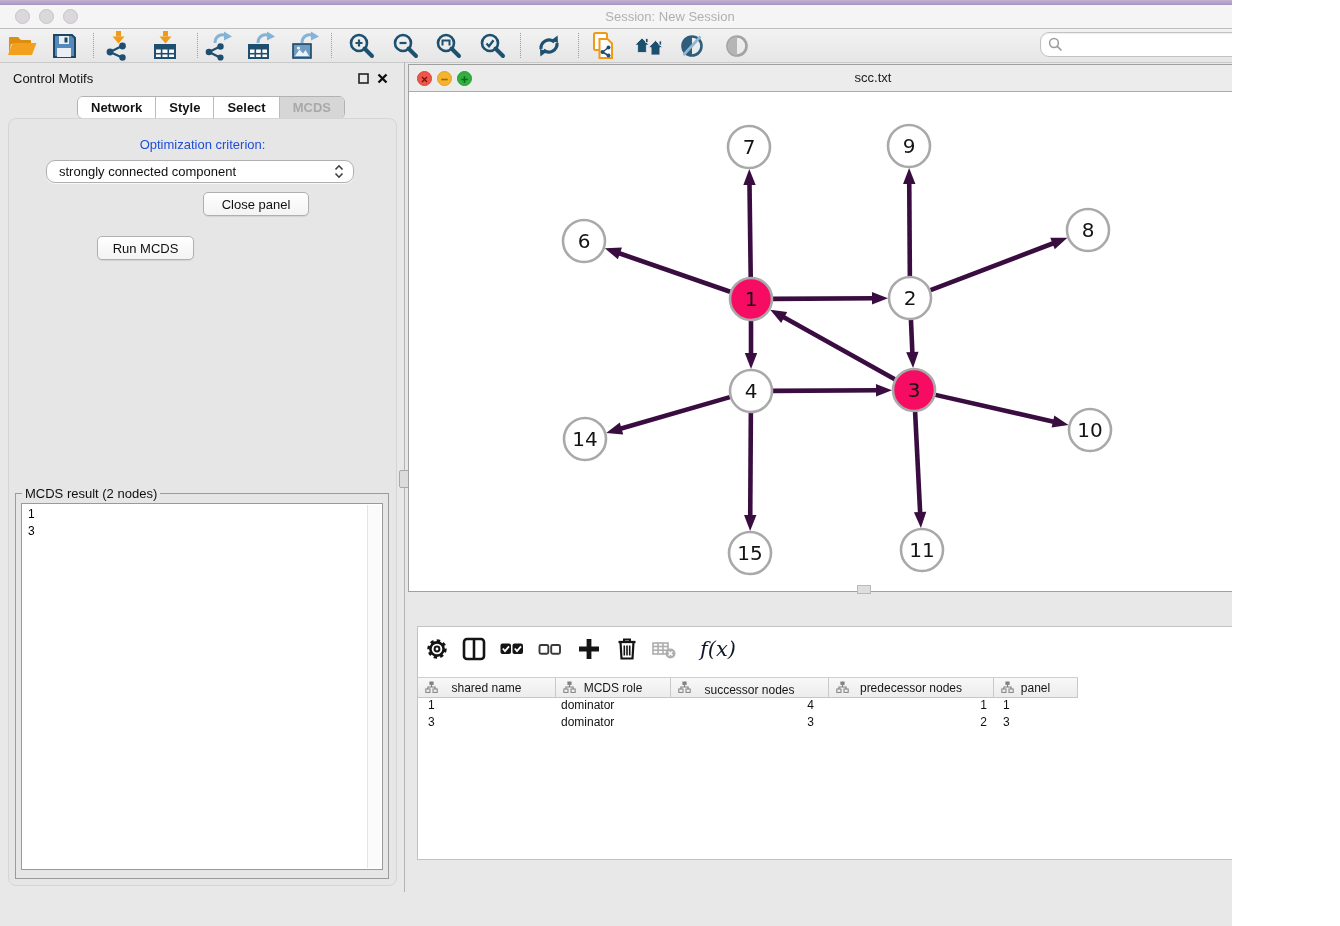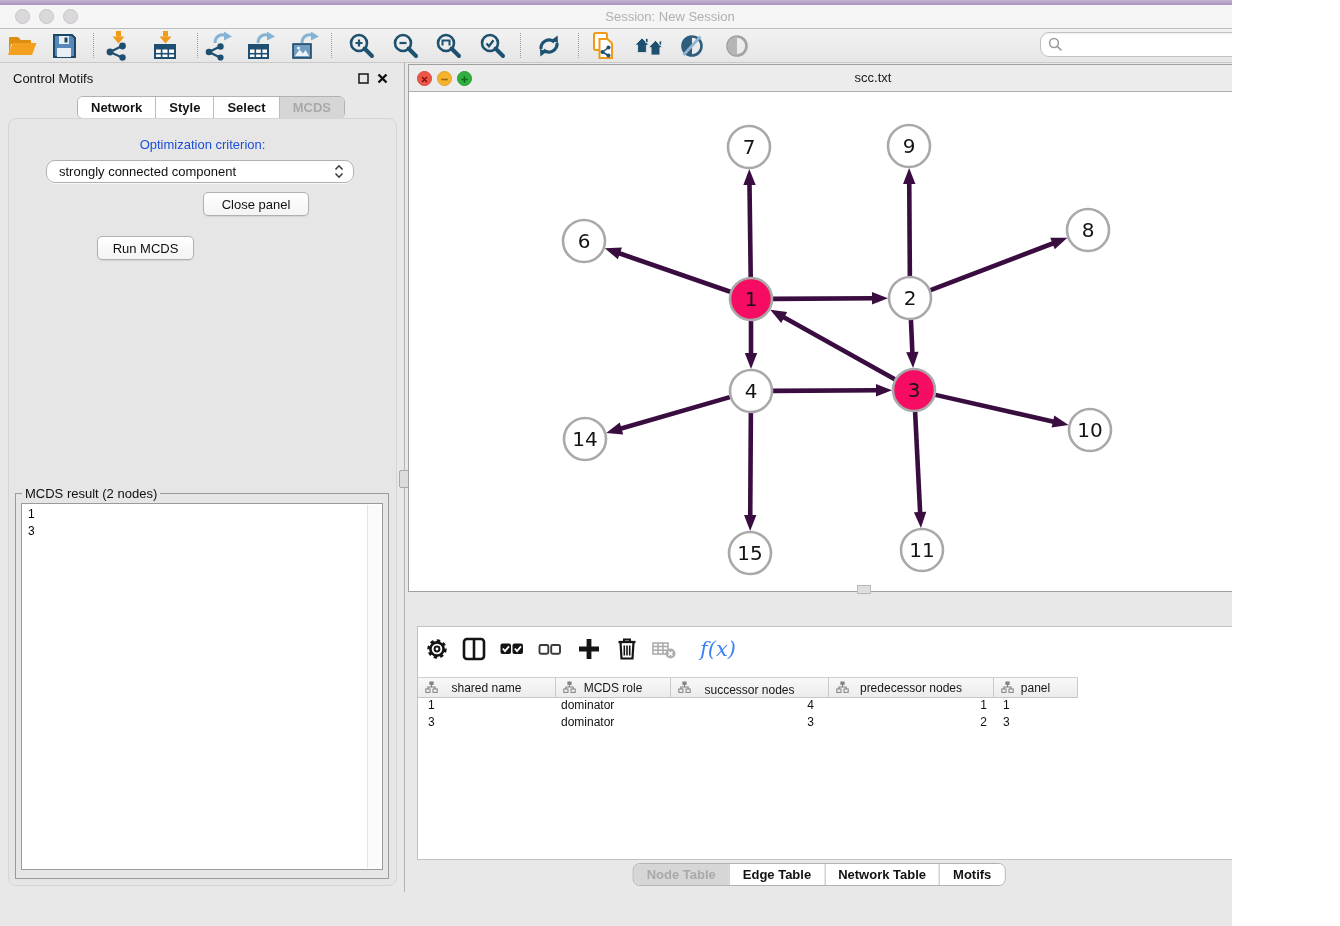--- a/index.html
+++ b/index.html
@@ -48,21 +48,21 @@
   .light{width:13px;height:13px;border-radius:50%;top:6px;}
   .net-title{left:0;top:0;width:100%;text-align:center;line-height:26px;font-size:13px;color:#1a1a1a;}
   .net-canvas{left:0;top:27px;width:928px;height:498px;overflow:hidden;background:#fff;}
   .hsplit-handle{left:857px;top:585px;width:12px;height:7px;background:#dedede;border:1px solid #b9b9b9;}
 
   
   .tp-title{left:417px;top:628px;font-size:13px;color:#737373;text-align:right;}
   .tp-block{left:417px;top:626px;width:914px;height:232px;background:#fff;border:1px solid #c2c2c2;}
   .tp-toolbar{left:0;top:0;width:100%;height:42px;}
   .tp-btn{width:34px;height:34px;top:5px;display:flex;align-items:center;justify-content:center;}
-  .fx-label{font-family:"DejaVu Serif",serif;font-style:italic;font-size:21px;color:#3b82f6;margin-left:32px;}
+  .fx-label{font-family:"DejaVu Serif",serif;font-style:italic;font-size:21px;color:#0f172a;margin-left:32px;}
   .thead{left:0;top:50px;height:19px;display:flex;background:linear-gradient(#f8f8f8,#ececec);border-top:1px solid #cfcfcf;border-bottom:1px solid #c7c7c7;}
   .th{position:relative;display:flex;align-items:center;justify-content:center;font-size:12px;color:#161616;border-right:1px solid #c9c9c9;box-sizing:border-box;}
   .th .sort-ic{position:absolute;left:7px;top:3px;}
   .trows{left:0;top:70px;width:100%;}
   .tr{display:flex;height:16.5px;align-items:center;}
   .td{font-size:12px;color:#111;box-sizing:border-box;white-space:nowrap;overflow:hidden;}
   .tp-tabs{top:863px;}
 
   
   .statusbar{left:0;top:892px;width:1340px;height:34px;background:#eae8e9;border-top:1px solid #c4c4c4;}
@@ -510,21 +510,15 @@
         <div class="tr">
           <div class="td" style="width: 138px; text-align: left; padding: 0px 0px 0px 10px;">3</div>
           <div class="td" style="width: 115px; text-align: left; padding: 0px 0px 0px 5px;">dominator</div>
           <div class="td" style="width: 158px; text-align: right; padding: 0px 15px 0px 0px;">3</div>
           <div class="td" style="width: 165px; text-align: right; padding: 0px 7px 0px 0px;">2</div>
           <div class="td" style="width: 84px; text-align: left; padding: 0px 0px 0px 9px;">3</div>
         </div>
       </div>
   </div>
 
-  <div class="abs seg-group tp-tabs" style="left:50%;transform:translateX(calc(-50% + 203px));border-radius:7px">
-      <span class="seg selected">Node Table</span>
-      <span class="seg">Edge Table</span>
-      <span class="seg">Network Table</span>
-      <span class="seg">Motifs</span>
-    </div>
 
 
 </div>
 
 </body></html>

